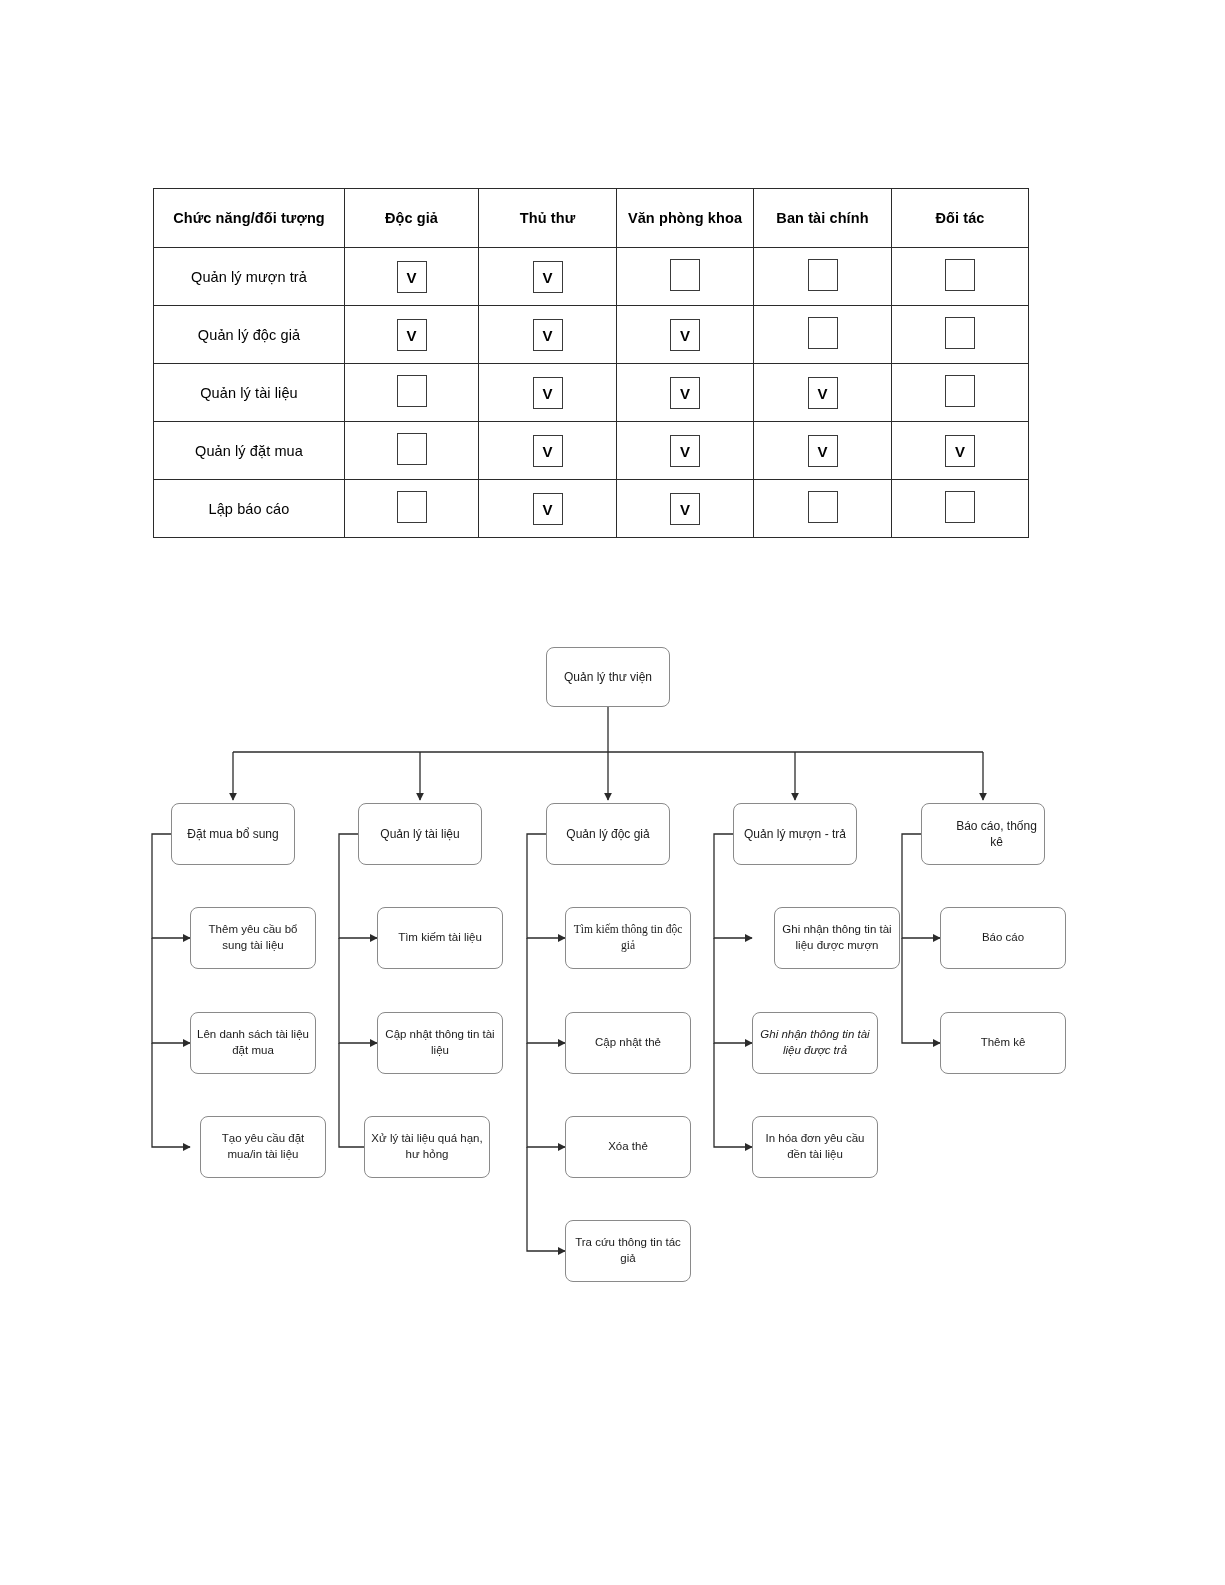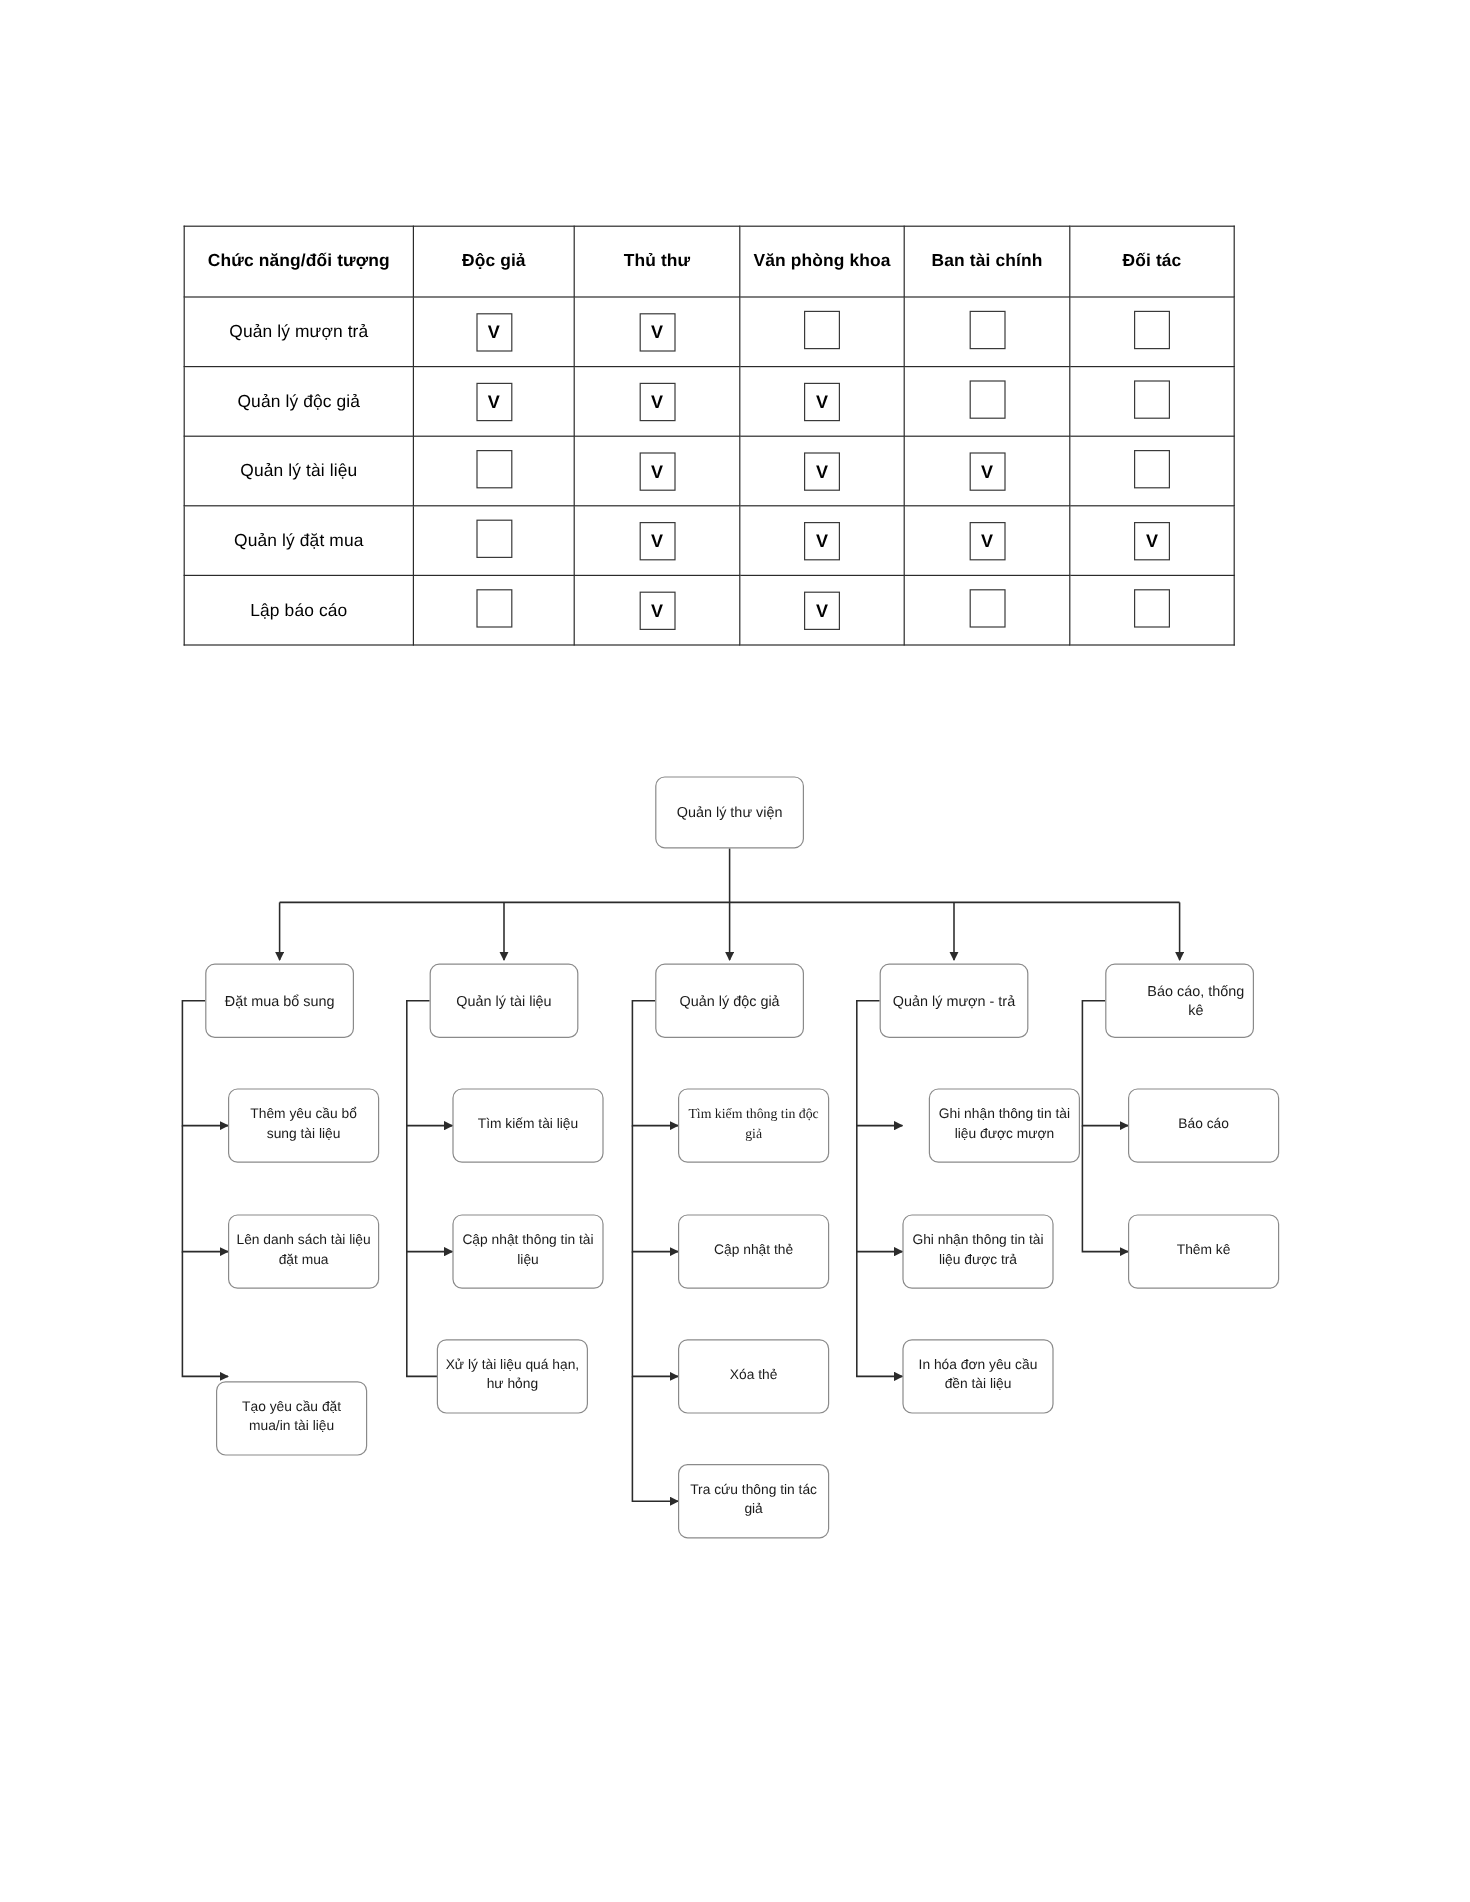--- a/index.html
+++ b/index.html
@@ -199,31 +199,31 @@
   <div class="node root" style="left:546px; top:647px;">Quản lý thư viện</div>
 
   <div class="node lvl1" style="left:171px; top:803px;">Đặt mua bổ sung</div>
   <div class="node lvl1" style="left:358px; top:803px;">Quản lý tài liệu</div>
   <div class="node lvl1" style="left:546px; top:803px;">Quản lý độc giả</div>
   <div class="node lvl1" style="left:733px; top:803px;">Quản lý mượn - trả</div>
   <div class="node lvl1" style="left:921px; top:803px;padding-left:32px;">Báo cáo, thống kê</div>
 
   <div class="node lvl2" style="left:190px; top:907px;">Thêm yêu cầu bổ sung tài liệu</div>
   <div class="node lvl2" style="left:190px; top:1012px;">Lên danh sách tài liệu đặt mua</div>
-  <div class="node lvl2" style="left:180px; top:1116px;margin-top:35px;">Tạo yêu cầu đặt mua/in tài liệu</div>
+  <div class="node lvl2" style="left:200px; top:1116px;">Tạo yêu cầu đặt mua/in tài liệu</div>
 
   <div class="node lvl2" style="left:377px; top:907px;">Tìm kiếm tài liệu</div>
   <div class="node lvl2" style="left:377px; top:1012px;">Cập nhật thông tin tài liệu</div>
   <div class="node lvl2" style="left:364px; top:1116px;">Xử lý tài liệu quá hạn, hư hỏng</div>
 
   <div class="node lvl2" style="left:565px; top:907px;font-family:Liberation Serif, serif;">Tìm kiếm thông tin độc giả</div>
   <div class="node lvl2" style="left:565px; top:1012px;">Cập nhật thẻ</div>
   <div class="node lvl2" style="left:565px; top:1116px;">Xóa thẻ</div>
   <div class="node lvl2" style="left:565px; top:1220px;">Tra cứu thông tin tác giả</div>
 
   <div class="node lvl2" style="left:752px; top:907px;margin-left:22px;">Ghi nhận thông tin tài liệu được mượn</div>
-  <div class="node lvl2" style="left:752px; top:1012px;">Ghi nhận thông tin tài liệu được trả</div>
+  <div class="node lvl2" style="left:752px; top:1012px;font-style:italic;">Ghi nhận thông tin tài liệu được trả</div>
   <div class="node lvl2" style="left:752px; top:1116px;">In hóa đơn yêu cầu đền tài liệu</div>
 
   <div class="node lvl2" style="left:940px; top:907px;text-align:center;">Báo cáo</div>
   <div class="node lvl2" style="left:940px; top:1012px;">Thêm kê</div>
 
 </div>
 
 </body></html>

